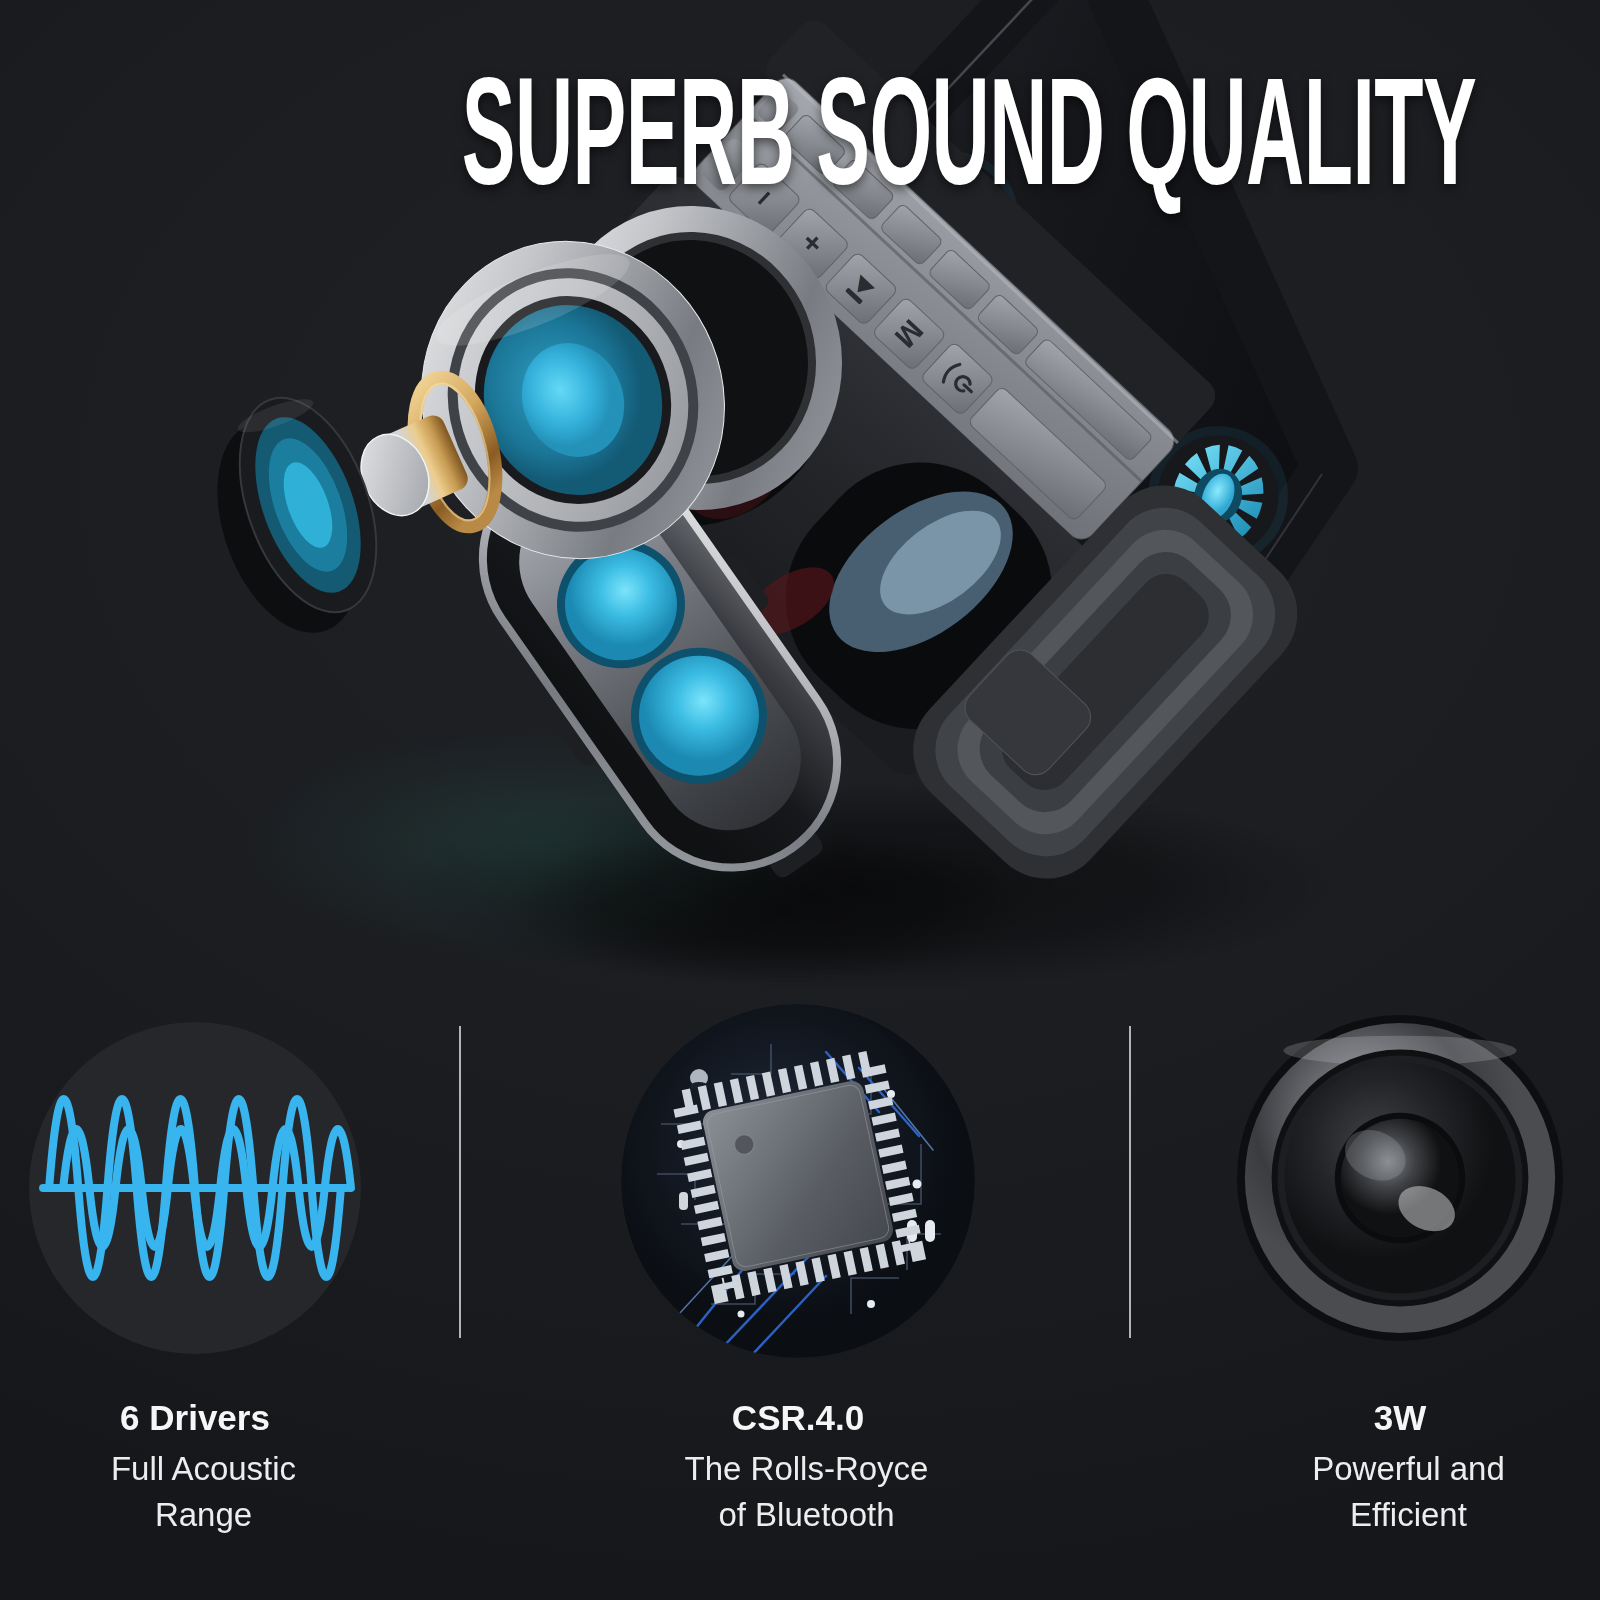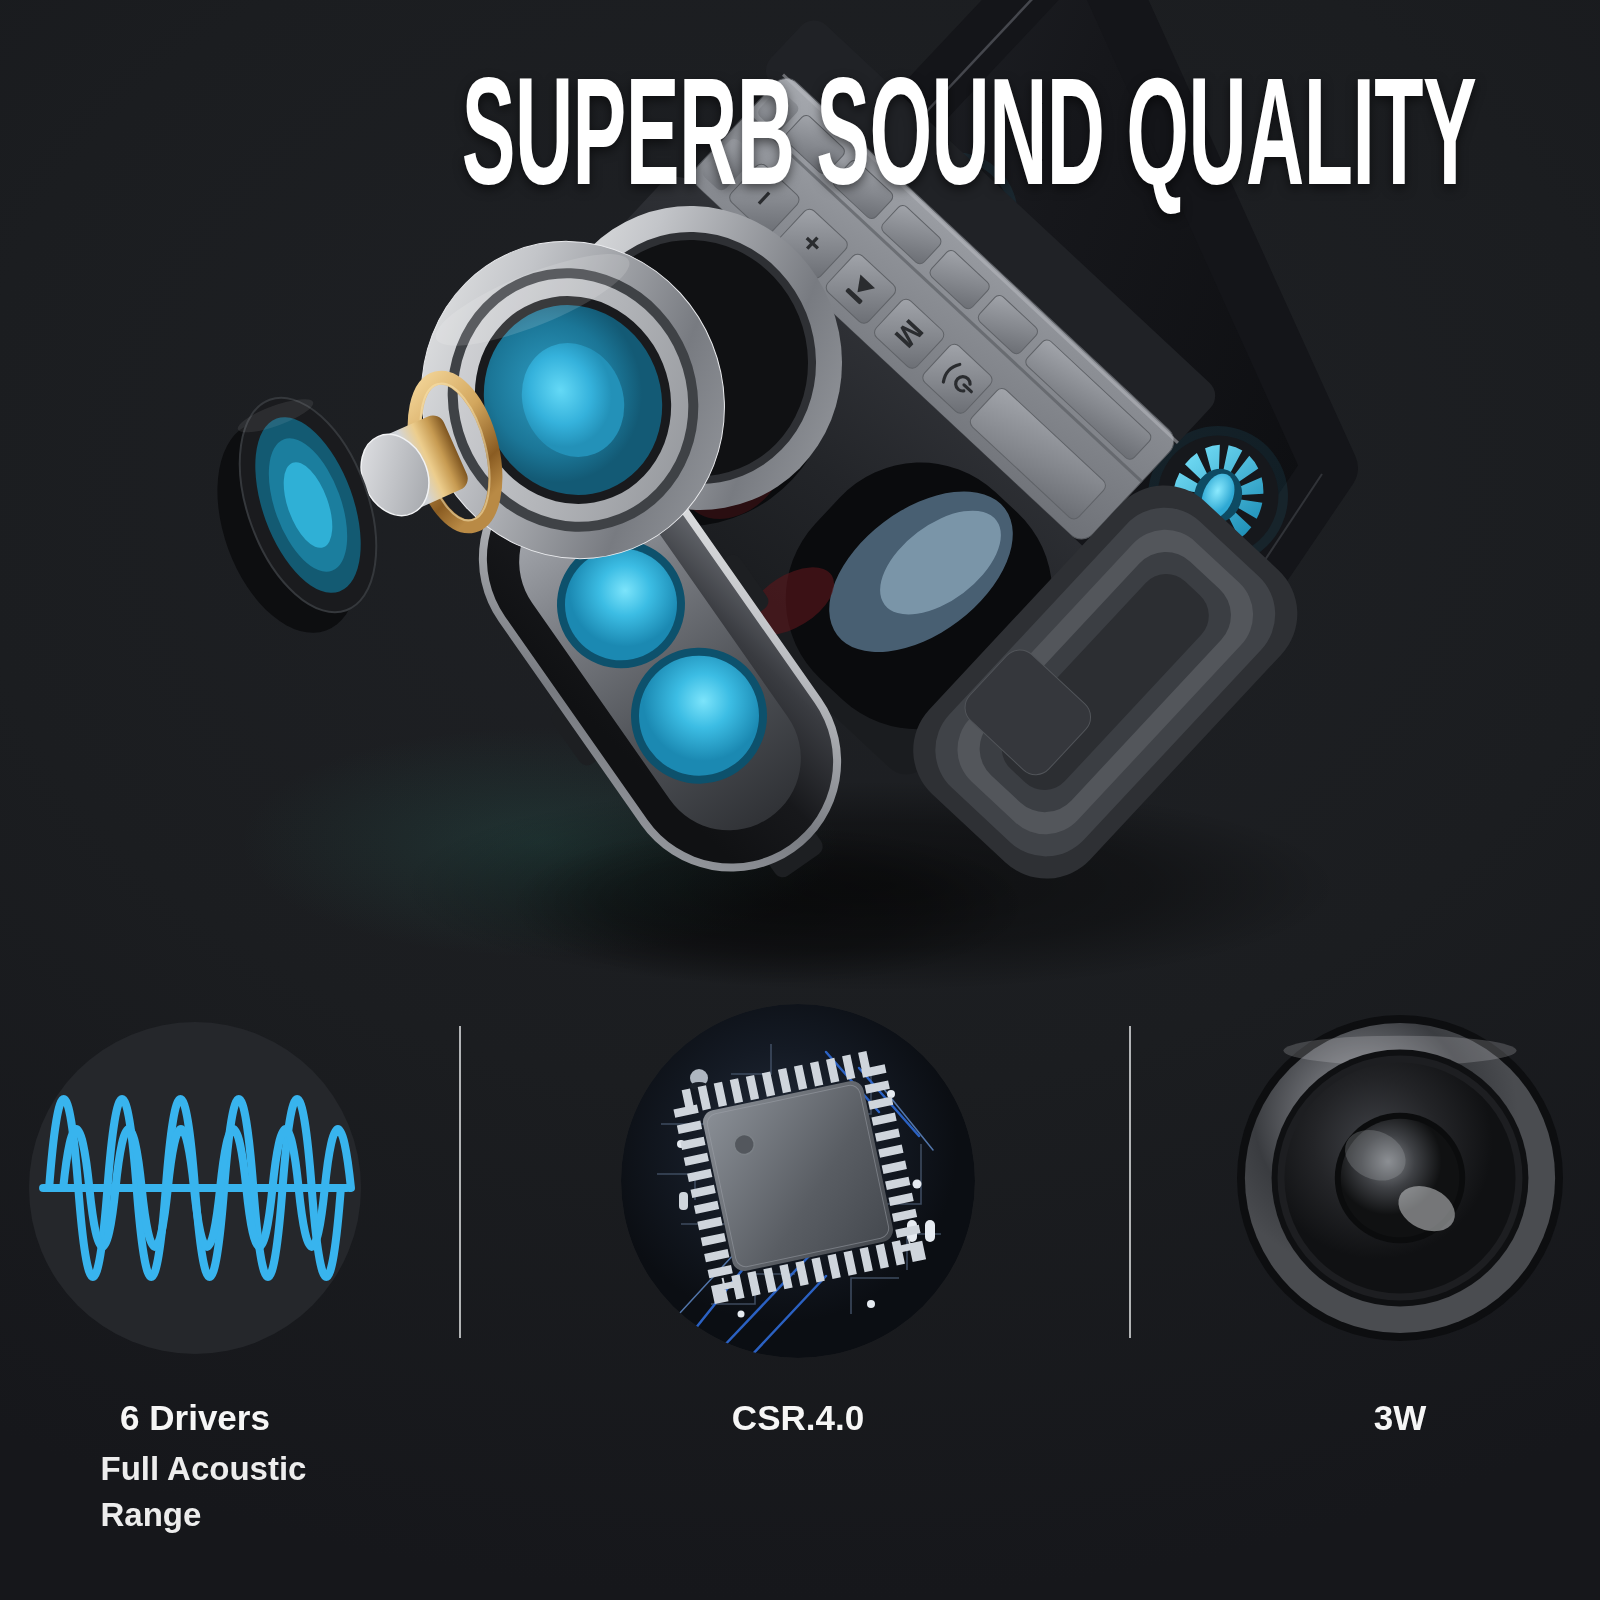--- a/index.html
+++ b/index.html
@@ -11,21 +11,21 @@
   .hero-svg{position:absolute;left:0;top:0;z-index:1;}
   .title-wrap{position:absolute;left:12px;top:52px;width:100%;text-align:center;z-index:3;}
   .title-wrap h1{
     display:inline-block;margin:0;color:#ffffff;font-weight:700;font-size:152px;line-height:1.05;
     letter-spacing:-1px;transform:scaleX(0.53);transform-origin:50% 50%;white-space:nowrap;
     text-shadow:0 4px 14px rgba(0,0,0,.55);
   }
   .feature{position:absolute;width:360px;display:flex;flex-direction:column;align-items:center;z-index:2;}
   .feature .icon-wrap{display:block;}
   .feature h2{margin:0;color:#f6f6f6;font-size:35px;font-weight:700;line-height:1;}
-  .feature p{margin:11px 0 0 17px;color:#ededed;font-size:33px;font-weight:700;line-height:1.38;white-space:pre-line;text-align:left;}
+  .feature p{margin:11px 0 0 17px;color:#ededed;font-size:33px;font-weight:400;line-height:1.38;white-space:pre-line;text-align:center;}
   .f1{left:15px;top:1004px;}  .f1 .icon-wrap{padding-top:18px;} .f1 h2{margin-top:42px;text-align:center;}
   .f2{left:618px;top:1004px;} .f2 h2{margin-top:38px;text-align:center;}
   .f3{left:1220px;top:1004px;}.f3 .icon-wrap{padding-top:11px;} .f3 h2{margin-top:55px;}
   .divider{position:absolute;width:2px;height:312px;top:1026px;background:#c7c9cb;opacity:.88;z-index:2;}
   .div-1{left:459px;} .div-2{left:1129px;}
 </style>
 </head>
 <body>
 
 <div class="stage">
@@ -337,20 +337,22 @@
           <g transform="translate(177,172) rotate(-12)">
             <rect x="-96" y="-96" width="192" height="192" fill="none" stroke="#cfd5dc" stroke-width="24" stroke-dasharray="8.5 7.9"></rect>
             <rect x="-82" y="-82" width="164" height="164" rx="12" fill="url(#chipBody)"></rect>
             <rect x="-78" y="-78" width="156" height="156" rx="10" fill="none" stroke="#9fa4ab" stroke-width="1" opacity=".5"></rect>
             <circle cx="-46" cy="-42" r="10" fill="#53575d" stroke="#7b8086" stroke-width="1.5"></circle>
           </g>
         </g>
       </svg>
     </span>
     <h2>CSR.4.0</h2>
+    <p>The Rolls-Royce
+of Bluetooth</p>
   </div>
 
   <div class="feature f3">
     <span class="icon-wrap">
       <svg width="326" height="326" viewBox="0 0 330 330">
         <defs>
           <radialGradient id="spRim" cx=".38" cy=".3">
               <stop offset="0" stop-color="#97999e"></stop>
               <stop offset=".35" stop-color="#6b6d72"></stop>
               <stop offset=".7" stop-color="#3a3c40"></stop>
@@ -373,15 +375,17 @@
         <circle cx="165" cy="165" r="130" fill="#0f1012"></circle>
         <circle cx="165" cy="165" r="124" fill="#1d1e21"></circle>
         <circle cx="165" cy="165" r="117" fill="url(#spCone)"></circle>
         <circle cx="165" cy="165" r="66" fill="#0b0c0d"></circle>
         <circle cx="165" cy="165" r="60" fill="url(#spDome)"></circle>
         <ellipse cx="192" cy="196" rx="30" ry="21" fill="#d9dbde" opacity=".5" transform="rotate(25 192 196)"></ellipse>
         <ellipse cx="140" cy="142" rx="32" ry="24" fill="#a9acb1" opacity=".28" transform="rotate(25 140 142)"></ellipse>
       </svg>
     </span>
     <h2>3W</h2>
+    <p>Powerful and
+Efficient</p>
   </div>
 
 </div>
 
 </body></html>

